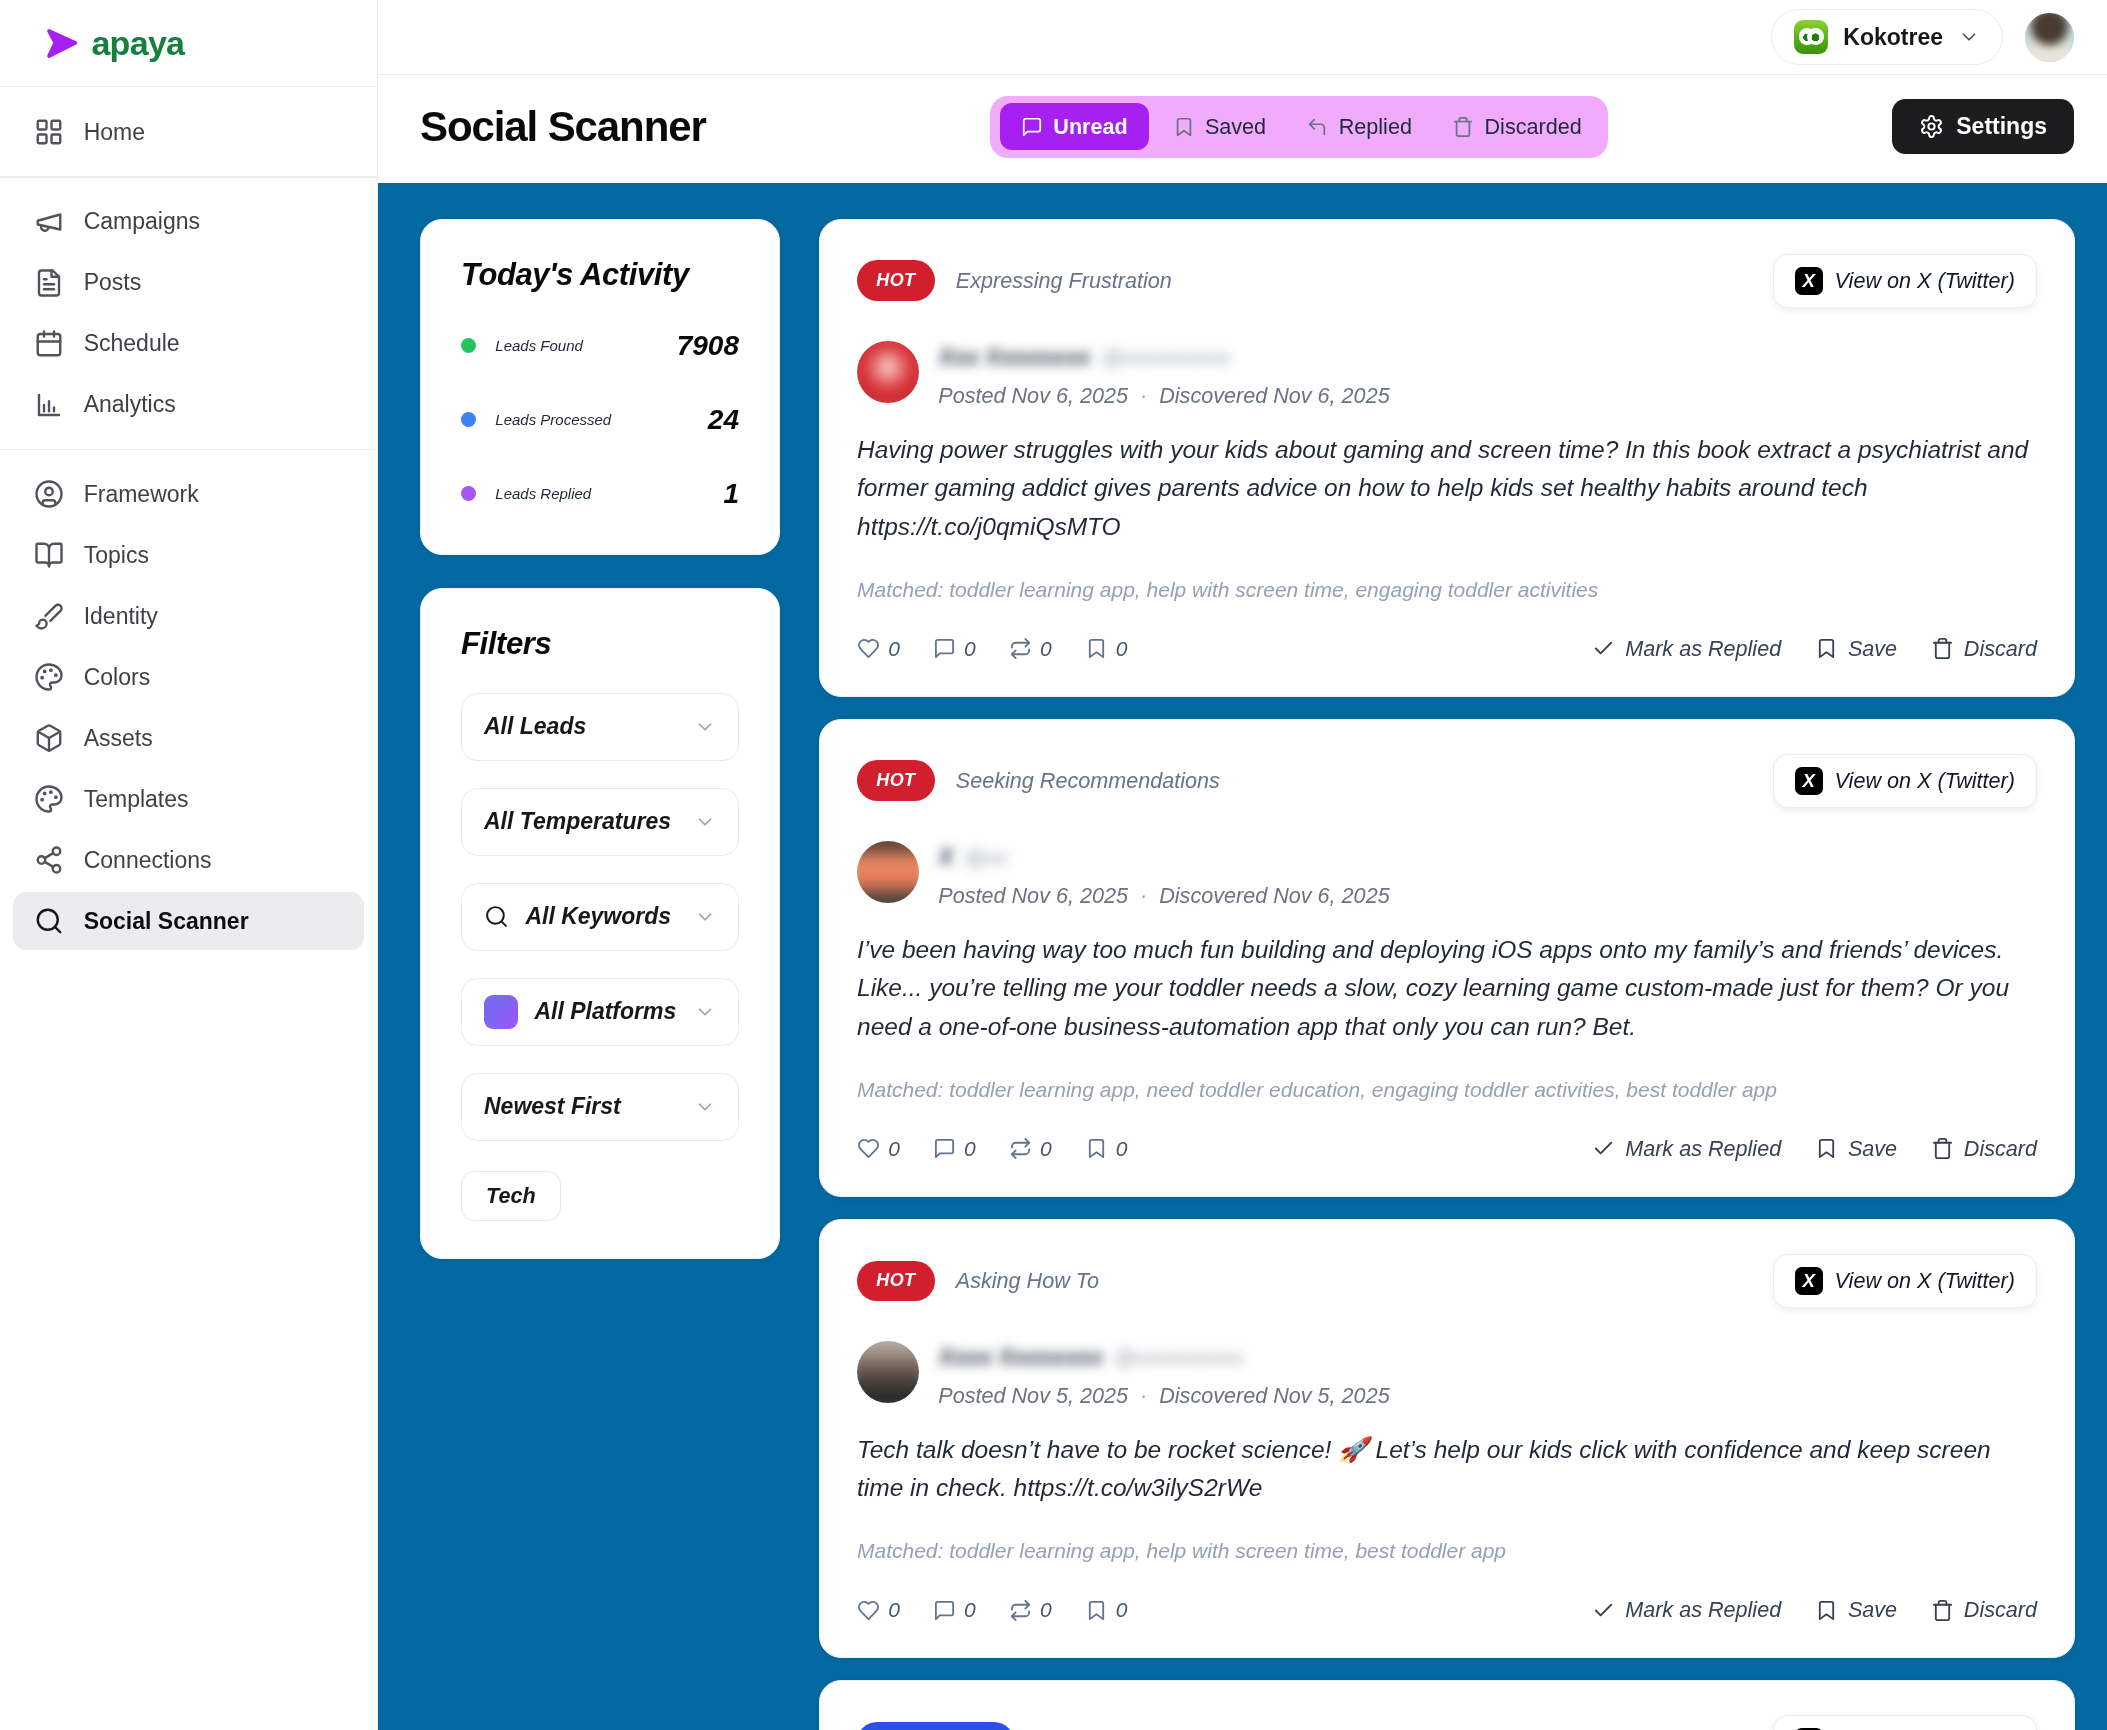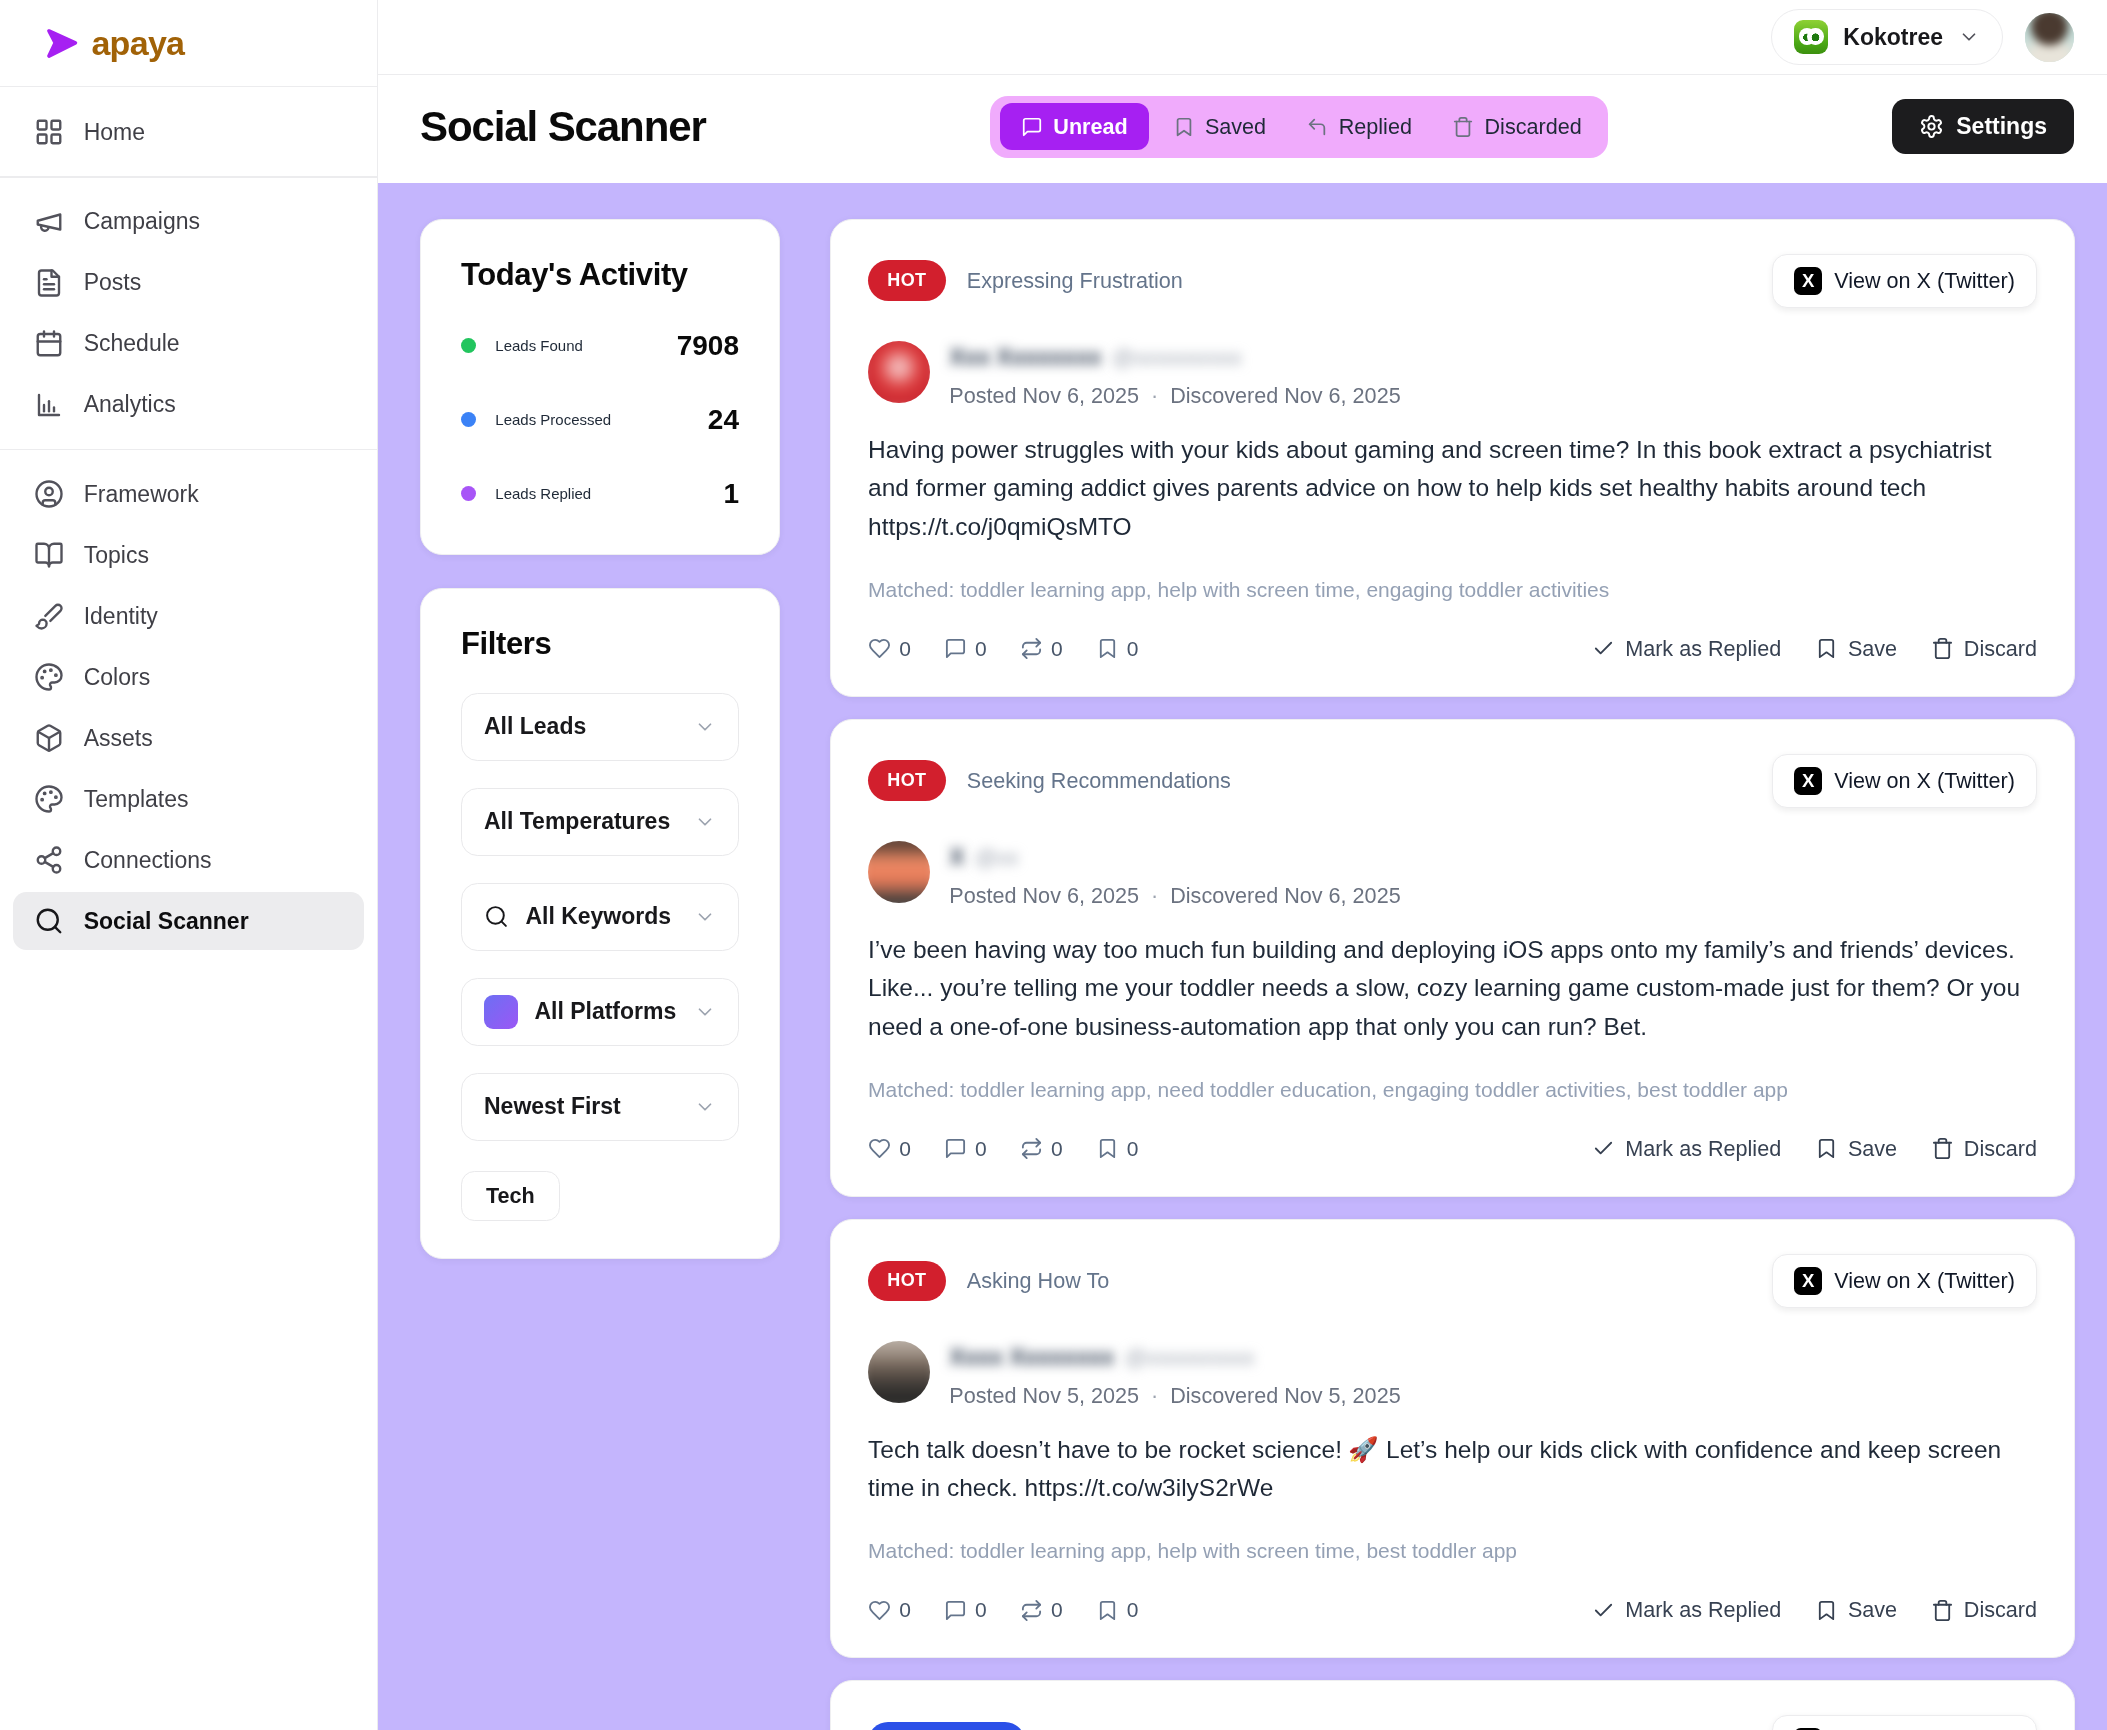--- a/index.html
+++ b/index.html
@@ -4,21 +4,21 @@
 <style>
   * { margin:0; padding:0; box-sizing:border-box; }
   html,body { width:2108px; height:1730px; overflow:hidden; }
   body { font-family:"Liberation Sans", sans-serif; background:#f4f4f5; color:#18181b; }
   .app { display:flex; width:100%; height:100%; }
 
   
   .sidebar { width:378px; flex:none; background:#fff; border-right:1.5px solid #ececee; display:flex; flex-direction:column; }
   .logo-row { height:87px; flex:none; display:flex; align-items:center; gap:10.4px; padding-left:42px; border-bottom:1.5px solid #ececee; }
   .logo-mark { width:39px; height:39px; flex:none; }
-  .logo-text { font-size:34px; font-weight:800; letter-spacing:-0.7px; color:#a16207; }
+  .logo-text { font-size:34px; font-weight:800; letter-spacing:-0.7px; color:#15803d; }
   .nav { padding:16.4px 13.4px; }
   .nav-item { display:flex; align-items:center; gap:19.3px; height:58px; padding:0 21px; border-radius:13.4px; color:#3f3f46; font-size:23px; margin-bottom:3px; cursor:pointer; }
   .nav-item svg { width:30px; height:30px; flex:none; stroke:#52525b; }
   .nav-item.active { background:#ececee; color:#0d0d0f; font-weight:700; }
   .nav-item.active svg { stroke:#18181b; }
   .nav-div { height:1.5px; background:#ececee; margin:15px -13.4px; }
 
   
   .main { flex:1; display:flex; flex-direction:column; min-width:0; }
   .topbar { height:75px; flex:none; background:#fff; border-bottom:1.5px solid #ececee; display:flex; align-items:center; justify-content:flex-end; gap:22px; padding-right:34px; }
@@ -39,21 +39,21 @@
   .page-title { font-size:42px; font-weight:800; letter-spacing:-1.1px; color:#0a0a0a; }
   .tabs { margin:0 auto; display:flex; align-items:center; gap:7.4px; background:#f0abfc; border-radius:18px; padding:7.4px 10.4px; }
   .tab { display:flex; align-items:center; gap:10.4px; font-size:21.6px; color:#1f2937; padding:10.4px 16.4px; border-radius:12px; cursor:pointer; font-weight:500; }
   .tab svg { width:22px; height:22px; stroke:#6b7280; }
   .tab.active { background:#a620f2; color:#fff; font-weight:600; padding:10.4px 21px; }
   .tab.active svg { stroke:#fff; }
   .settings-btn { display:flex; align-items:center; gap:12px; background:#1c1c1e; color:#fff; border-radius:13.4px; padding:14px 27px; font-size:23px; font-weight:600; cursor:pointer; }
   .settings-btn svg { width:25px; height:25px; stroke:#fff; }
 
   
-  .content { flex:1; background:#c4b5fd; display:flex; gap:50px; padding:36px 33px 0 42px; overflow:hidden; }
+  .content { flex:1; background:#0369a1; display:flex; gap:39px; padding:36px 33px 0 42px; overflow:hidden;font-style:italic; }
   .left-col { width:360px; flex:none; display:flex; flex-direction:column; gap:33px; }
   .card { background:#fff; border:0.7px solid #efeff1; border-radius:22px; box-shadow:0 1.5px 7.4px rgba(0,0,0,.05); }
   .panel { padding:37px 40px; }
   .panel-title { font-size:31px; font-weight:700; letter-spacing:-0.4px; color:#0a0a0a; }
   .act-rows { margin-top:37px; }
   .act-row { display:flex; align-items:center; gap:19.3px; margin-bottom:42px; }
   .act-row:last-child { margin-bottom:7.4px; }
   .dot { width:15px; height:15px; border-radius:50%; flex:none; }
   .dot-g { background:#22c55e; } .dot-b { background:#3b82f6; } .dot-p { background:#a855f7; }
   .act-label { font-size:15px; color:#1f2937; flex:1; }

